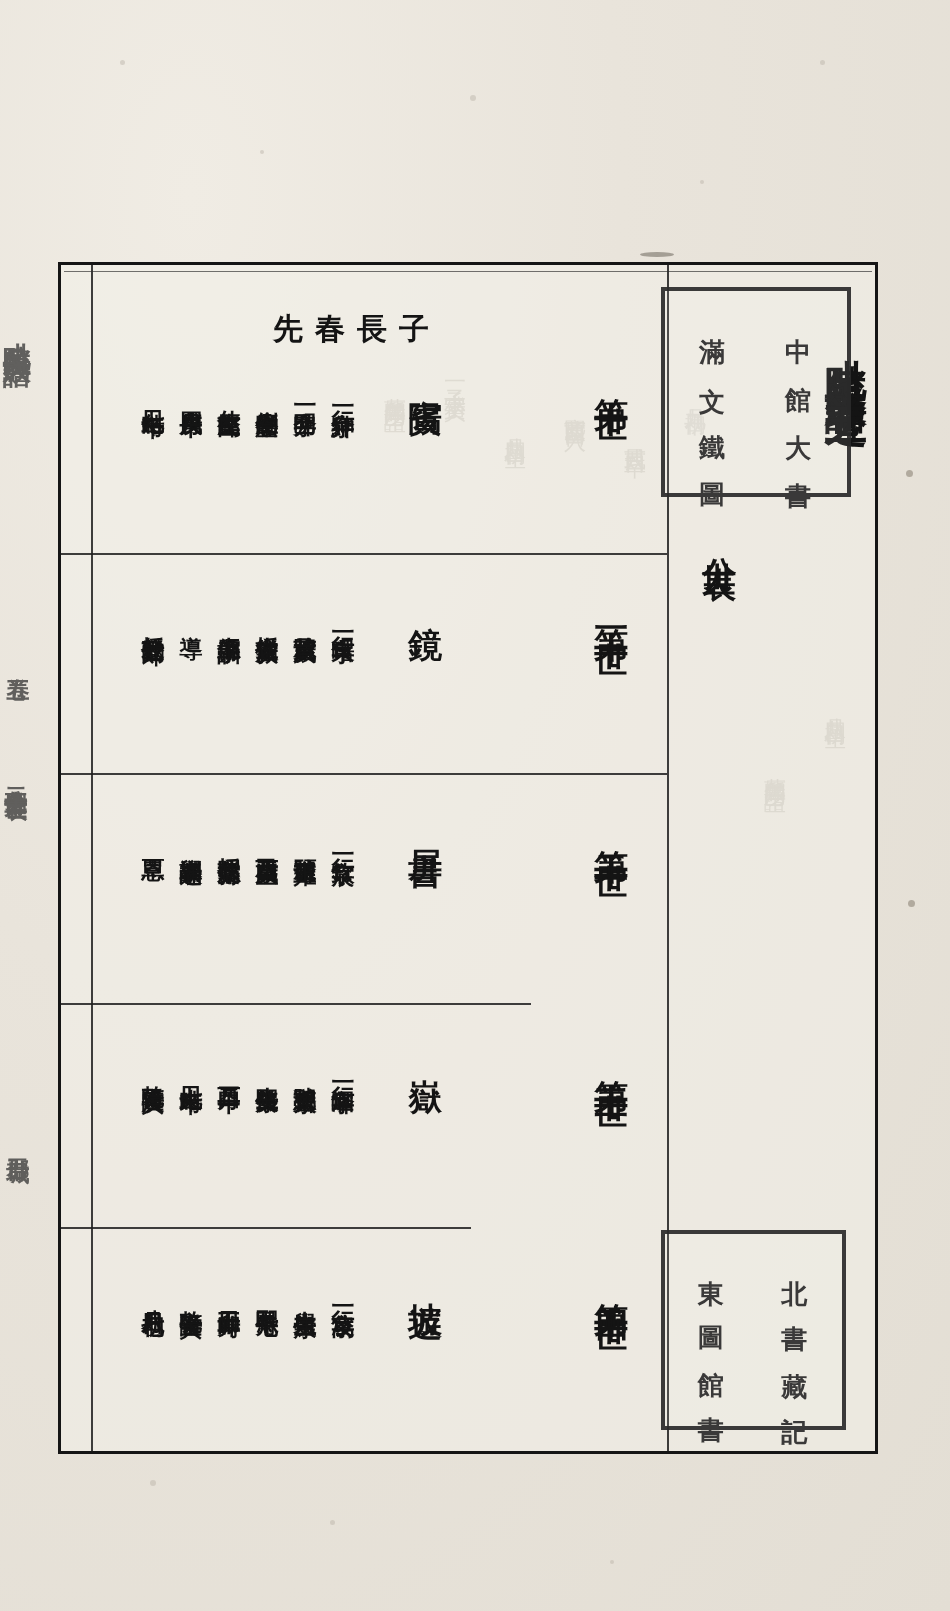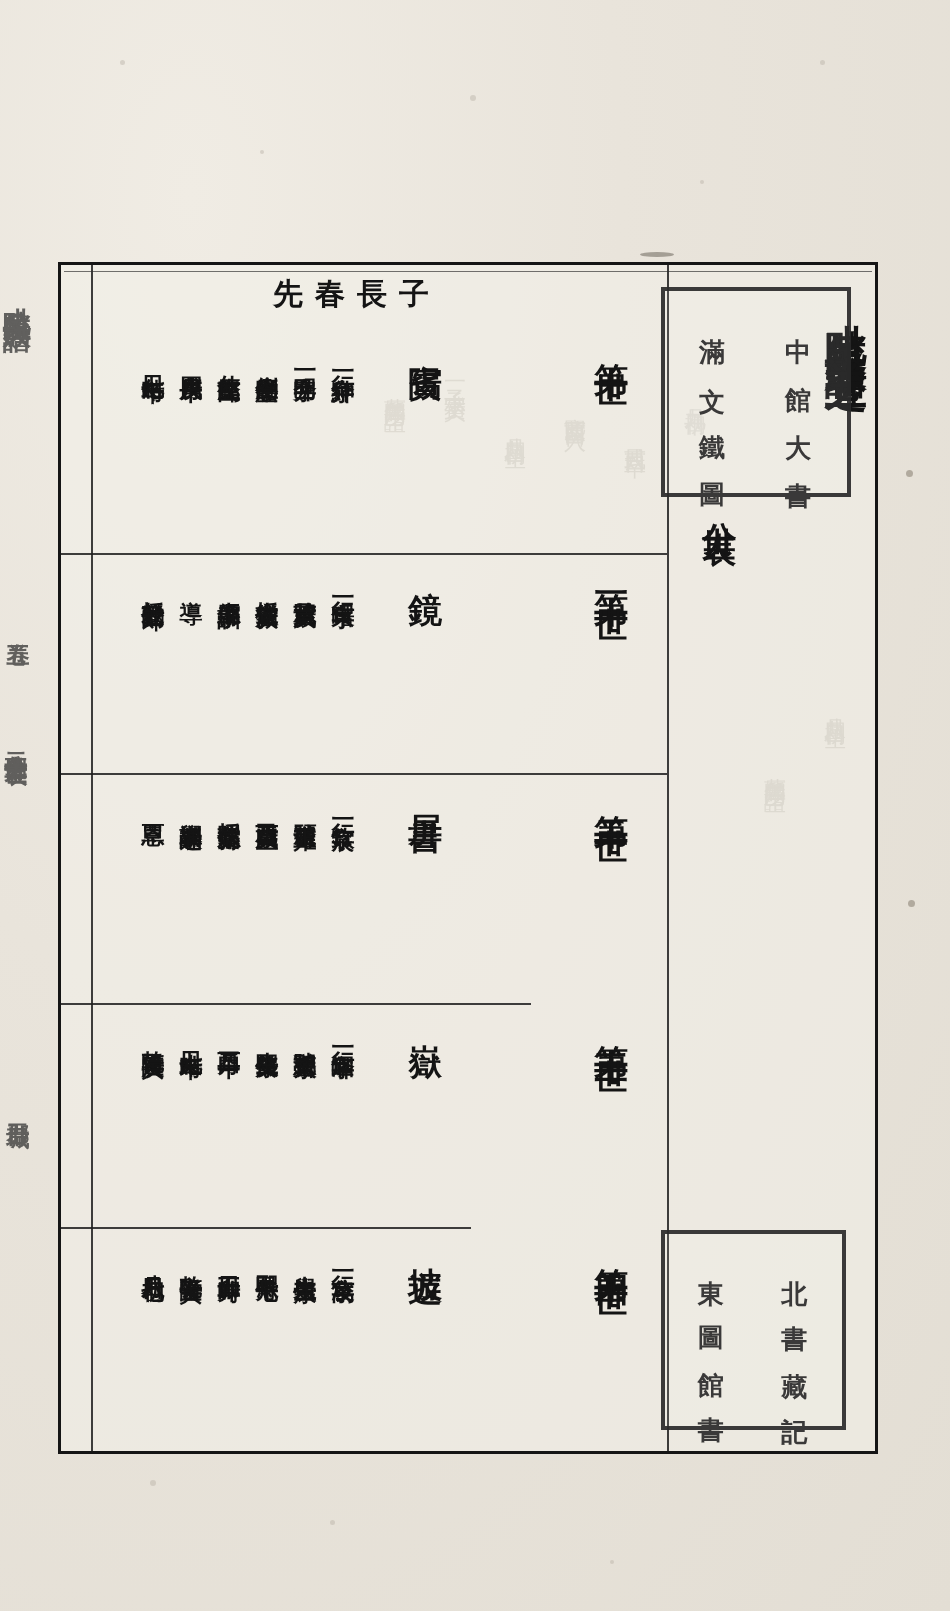--- a/index.html
+++ b/index.html
@@ -74,20 +74,21 @@
   .vcol {
     position: absolute;
     writing-mode: vertical-rl;
     text-orientation: upright;
     white-space: nowrap;
     color: #141414;
     line-height: 1.02;
     letter-spacing: 2px;
     font-family: Liberation Serif, serif;
     font-weight: 600;
+    margin-top: 35px;
   }
   .big   { font-size: 34px; letter-spacing: 5px; font-weight: 700; }
   .huge  { font-size: 42px; letter-spacing: 6px; font-weight: 700; }
   .mid   { font-size: 28px; letter-spacing: 3px; }
   .small { font-size: 23px; letter-spacing: 1px; }
 
   
   .seal {
     position: absolute;
     border: 4px solid #2b2b2b;

